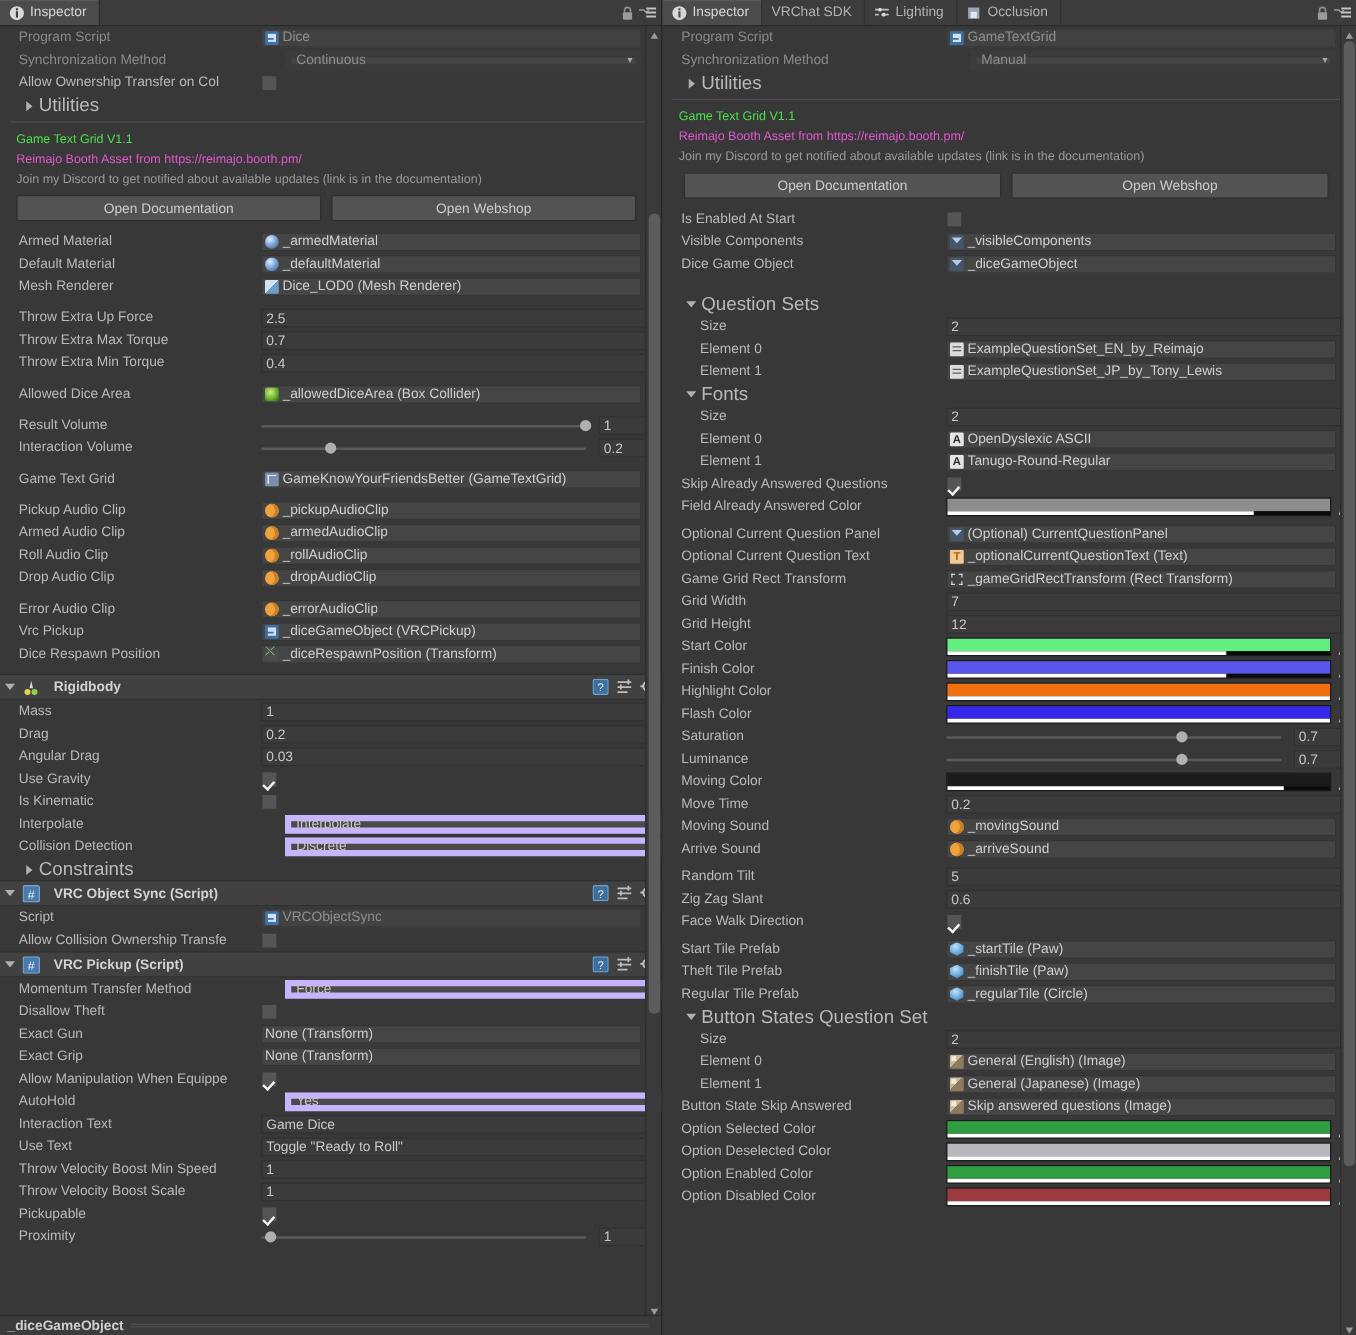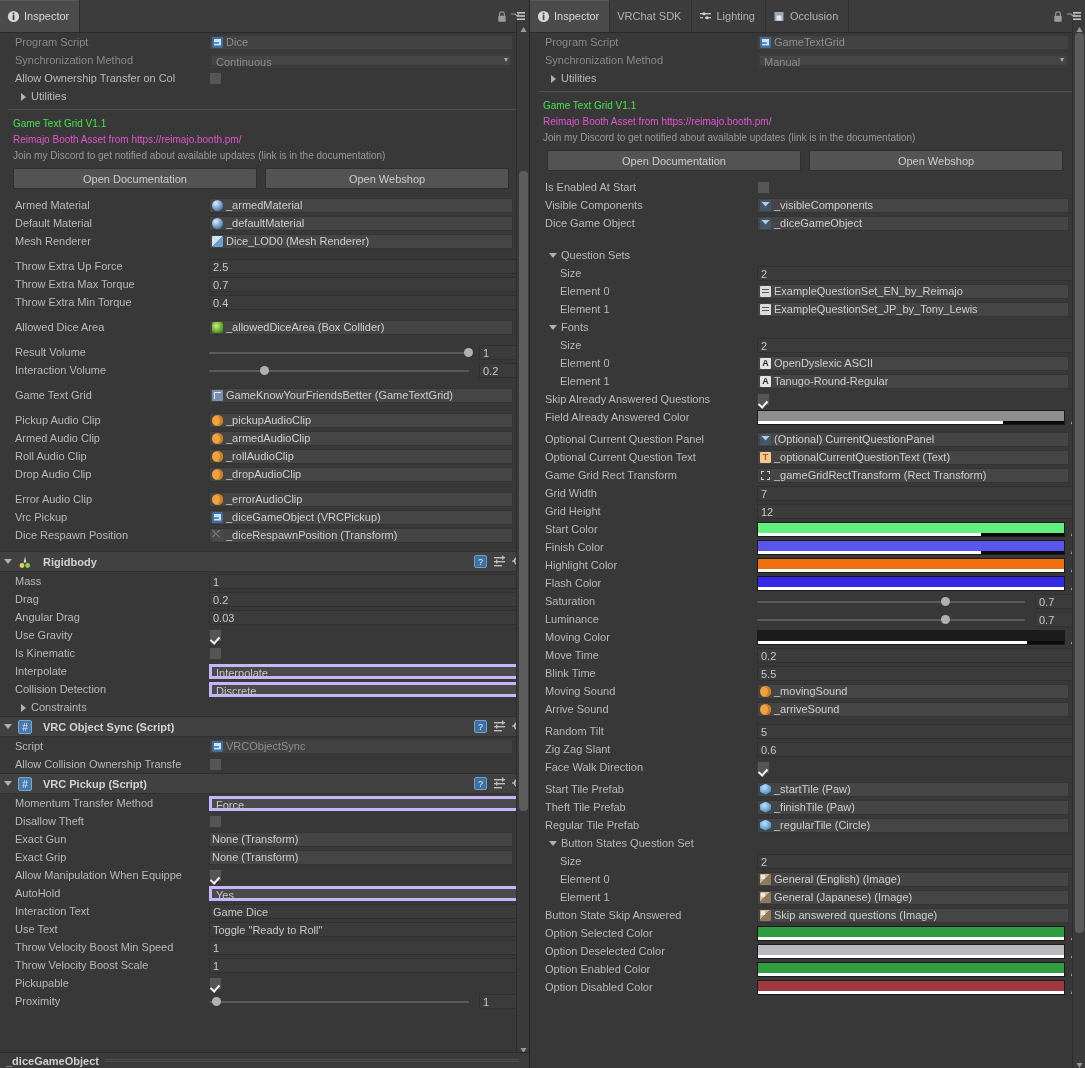--- a/index.html
+++ b/index.html
@@ -11,21 +11,21 @@
     color: #b9b9b9;
     overflow: hidden;
   }
   .app { display: flex; width: 1085px; height: 1068px; }
   .panel { position: relative; height: 1068px; background: #383838; overflow: hidden; }
   .panel.left { width: 530px; border-right: 1px solid #232323; }
   .panel.right { width: 555px; }
 
   
   .tabbar {
-    height: 33px; background: #3c3c3c;
+    height: 21px; background: #3c3c3c;
     border-bottom: 1px solid #2a2a2a;
     display: flex; align-items: stretch; position: relative;
   }
   .tab {
     display: flex; align-items: center; gap: 4px;
     padding: 0 10px 0 7px; font-size: 11px; color: #b2b2b2;
     border-right: 1px solid #303030;
   }
   .tab.active { background: #4b4b4b; color: #d6d6d6;
     box-shadow: inset 0 1px 0 #585858; border-right: 1px solid #2d2d2d; }
@@ -122,23 +122,23 @@
   }
   .cb.on:after {
     content:""; position: absolute; left: 2px; top: 5px;
     width: 4px; height: 7px; border: 2px solid #f2f2f2;
     border-top: 0; border-left: 0; transform: rotate(42deg);
   }
 
   
   .dd {
     height: 15px; flex: 1 1 auto; min-width: 0;
-    background: #4a4a4a; border: 3px solid #c4b5fd;
-    display: flex; align-items: flex-start; padding: 0 2px 0 4px;
-    color: #c6c6c6; font-size: 11px;
+    background: #4a4a4a; border: 5px solid #c4b5fd;
+    display: flex; align-items: center; padding: 0 2px 0 4px;
+    color: #c6c6c6; font-size: 11px; margin-left: 19px;
   }
   .dd.disabled { background: #454545; color: #8c8c8c; border-color: #3b3b3b; }
   .dd .arrow { margin-left: auto; font-size: 8px; color: #aaa; line-height: 1; }
   .dd .arrow2 { margin-left: auto; font-size: 7px; color: #b5b5b5; line-height: 1.1; }
 
   
   .sld { flex: 1 1 auto; display: flex; align-items: center; min-width: 0; position: relative; height: 15px; }
   .sld .track { position:absolute; left: 0; right: 4px; top: 7px; height: 2px; background: #5a5a5a; border-radius:1px; }
   .sld .knob { position: absolute; top: 3px; width: 9px; height: 9px;
      background: #b0b0b0; border-radius: 50%; }
@@ -157,21 +157,21 @@
   .eyedrop { width: 17px; flex: 0 0 17px; margin-left: 3px; height: 15px; }
 
   
   .fold { display: flex; align-items: center; gap: 3px; padding-left: 4px; }
   .tri { width: 9px; height: 9px; position: relative; flex: 0 0 9px; }
   .tri:after { content:""; position:absolute; left:2px; top:1px;
     border-left: 5px solid #b0b0b0; border-top: 4px solid transparent; border-bottom: 4px solid transparent; }
   .tri.open:after { left:0; top:2px;
     border-left: 4px solid transparent; border-right: 4px solid transparent;
     border-top: 5px solid #b0b0b0; border-bottom: 0; }
-  .foldlbl { font-size: 11px; color: #b9b9b9; }
+  .foldlbl { font-size: 15px; color: #b9b9b9; }
 
   .comp-header {
     height: 21px; background: #414141; border-top: 1px solid #2e2e2e;
     border-bottom: 1px solid #303030;
     display: flex; align-items: center; padding: 0 4px 0 4px; gap: 5px;
   }
   .comp-header .cico { width: 14px; height: 14px; flex: 0 0 14px; }
   .comp-header .ctitle { font-size: 11px; font-weight: bold; color: #d2d2d2; margin-left: 6px; }
   .comp-header .ctools { margin-left: auto; display: flex; align-items: center; gap: 6px; }
   .hico { width: 13px; height: 13px; }
@@ -1165,26 +1165,20 @@
               </svg></span>
           </div>
         </div>
         <div class="row">
           <div class="lbl">Move Time</div>
           <div class="field">
             <div class="txt num">0.2</div>
           </div>
         </div>
         <div class="row">
-          <div class="lbl">Blink Time</div>
-          <div class="field">
-            <div class="txt num">5.5</div>
-          </div>
-        </div>
-        <div class="row">
           <div class="lbl">Moving Sound</div>
           <div class="field">
             <div class="objf">
               <span class="oico audio"></span>
               <span class="nm">_movingSound</span>
             </div>
             <div class="target">
               <i></i>
             </div>
           </div>

